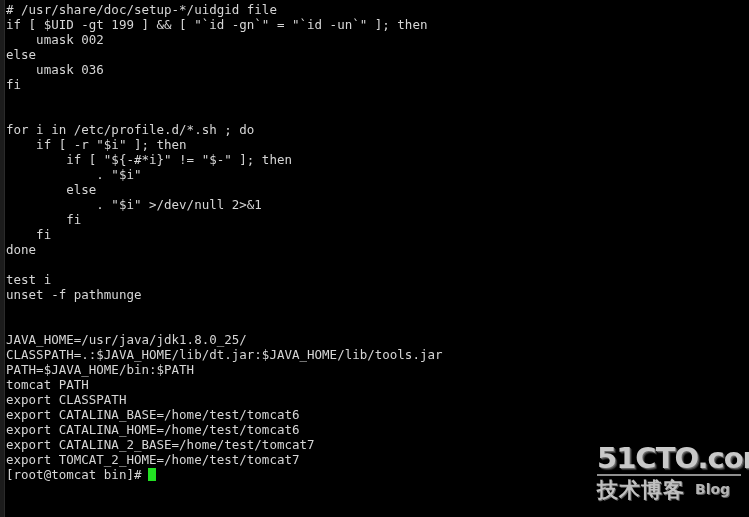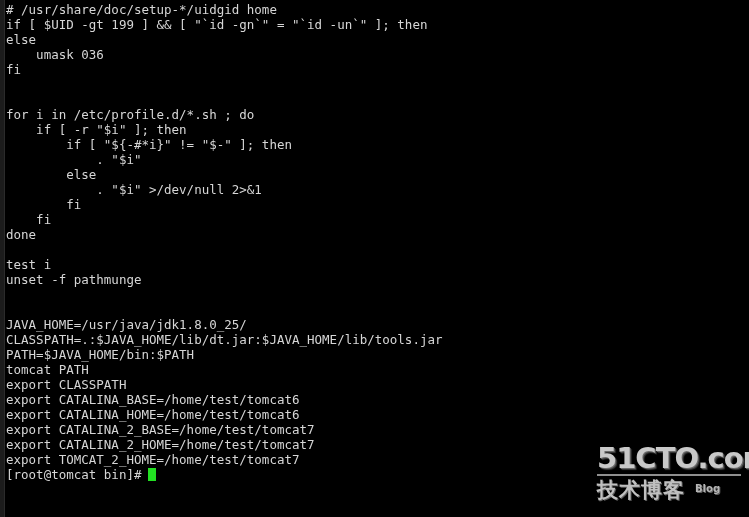--- a/index.html
+++ b/index.html
@@ -99,39 +99,40 @@
     font-weight: bold;
     font-size: 21px;
     line-height: 24px;
     letter-spacing: 1px;
     color: #c0c0c0;
     text-shadow: 1px 1px 0 #5f5f5f;
   }
   #wm-blog {
     font-family: "DejaVu Sans", "Liberation Sans", sans-serif;
     font-weight: bold;
-    font-size: 10px;
+    font-size: 14px;
     line-height: 16px;
     color: #b5b5b5;
     text-shadow: 1px 1px 0 #5f5f5f;
     margin-left: 10px;
     margin-bottom: 3px;
   }
 </style>
 </head>
 <body>
 
 <div id="terminal">
 
   <div id="left-gutter"></div>
 
   <div id="screen">
     <div id="output-lines">
-        <div class="line"># /usr/share/doc/setup-*/uidgid home</div>
+        <div class="line"># /usr/share/doc/setup-*/uidgid file</div>
         <div class="line">if [ $UID -gt 199 ] &amp;&amp; [ "`id -gn`" = "`id -un`" ]; then</div>
+        <div class="line">    umask 002</div>
         <div class="line">else</div>
         <div class="line">    umask 036</div>
         <div class="line">fi</div>
         <div class="line blank"></div>
         <div class="line blank"></div>
         <div class="line">for i in /etc/profile.d/*.sh ; do</div>
         <div class="line">    if [ -r "$i" ]; then</div>
         <div class="line">        if [ "${-#*i}" != "$-" ]; then</div>
         <div class="line">            . "$i"</div>
         <div class="line">        else</div>
@@ -145,21 +146,20 @@
         <div class="line blank"></div>
         <div class="line blank"></div>
         <div class="line">JAVA_HOME=/usr/java/jdk1.8.0_25/</div>
         <div class="line">CLASSPATH=.:$JAVA_HOME/lib/dt.jar:$JAVA_HOME/lib/tools.jar</div>
         <div class="line">PATH=$JAVA_HOME/bin:$PATH</div>
         <div class="line">tomcat PATH</div>
         <div class="line">export CLASSPATH</div>
         <div class="line">export CATALINA_BASE=/home/test/tomcat6</div>
         <div class="line">export CATALINA_HOME=/home/test/tomcat6</div>
         <div class="line">export CATALINA_2_BASE=/home/test/tomcat7</div>
-        <div class="line">export CATALINA_2_HOME=/home/test/tomcat7</div>
         <div class="line">export TOMCAT_2_HOME=/home/test/tomcat7</div>
       </div>
 
     <div class="prompt-line">
       <span>[root@tomcat bin]#</span>
       <span class="cursor-block"></span>
     </div>
   </div>
 
   <div id="watermark">

